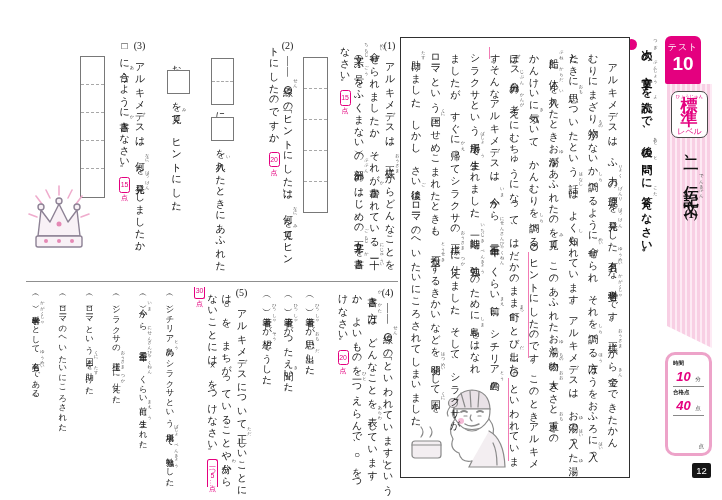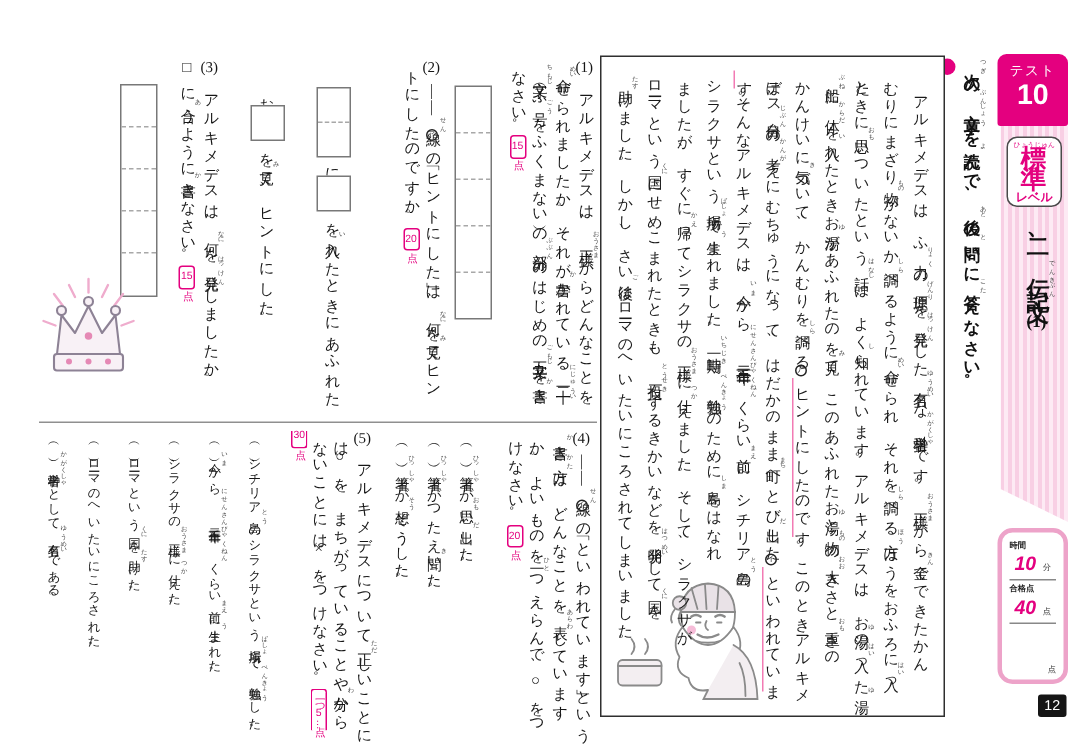--- a/index.html
+++ b/index.html
@@ -5,34 +5,34 @@
   * { margin:0; padding:0; box-sizing:border-box; }
   html,body { background:#ffffff; }
   .page {
     position:relative; width:722px; height:500px; background:#fff;
     font-family:"Liberation Serif","DejaVu Serif",serif; color:#1c1c1c; overflow:hidden;
   }
   ruby { ruby-align:center; }
   rt { font-size:4.2px; letter-spacing:0; color:#444; font-weight:normal; }
 
   
-  .test-badge { position:absolute; left:665px; top:36px; width:47px; height:48px;
+  .test-badge { position:absolute; left:665px; top:36px; width:36px; height:48px;
     background:#e4007f; border-radius:6px 6px 2px 2px; color:#fff; text-align:center;
     font-family:"Liberation Sans","DejaVu Sans",sans-serif; }
   .test-badge .t1 { display:block; font-size:9px; padding-top:5px; letter-spacing:1px; }
   .test-badge .t2 { display:block; font-size:19px; font-weight:bold; line-height:20px; }
   .band { position:absolute; left:667px; top:84px; width:45px; height:264px;
     background:repeating-linear-gradient(to right,#f8cfe4 0 2.5px,#fdeaf4 2.5px 5px);
     clip-path:polygon(0 0,100% 0,100% 100%,0 calc(100% - 22px)); }
   .level-badge { position:absolute; left:671px; top:91px; width:37px; height:47px;
     background:#fff; border:1.8px solid #4a4a4a; border-radius:7px; text-align:center;
     color:#e4007f; font-family:"Liberation Sans","DejaVu Sans",sans-serif; z-index:3; }
   .level-badge .r { display:block; font-size:4.5px; padding-top:2px; }
   .level-badge .m { display:block; font-size:17px; font-weight:bold; line-height:14px; letter-spacing:1px; }
-  .level-badge .s { display:block; font-size:8px; font-weight:bold; line-height:10px; }
+  .level-badge .s { display:block; font-size:8px; font-weight:normal; line-height:10px; }
   .unit-title { position:absolute; left:681px; top:148px; height:195px;
     writing-mode:vertical-rl; font-size:15px; font-weight:bold; letter-spacing:5px; color:#111; z-index:2; }
   .unit-title .part { writing-mode:vertical-rl; text-combine-upright:all; font-size:12px; letter-spacing:0; margin-top:6px; }
   .stats { position:absolute; left:665px; top:352px; width:47px; height:104px; background:#fff;
     border:3.5px solid #eda3c9; border-radius:10px; padding:4px 5px;
     font-family:"Liberation Sans","DejaVu Sans",sans-serif; z-index:2; }
   .stat-label { font-size:5.5px; font-weight:bold; color:#222; margin-top:1px; }
   .stat-row { border-bottom:1px solid #888; text-align:center; padding:0 1px 1px 1px; margin-bottom:2px; }
   .stat-num { color:#e4007f; font-size:13px; font-weight:bold; font-style:italic; }
   .stat-unit { font-size:5.5px; color:#333; }

